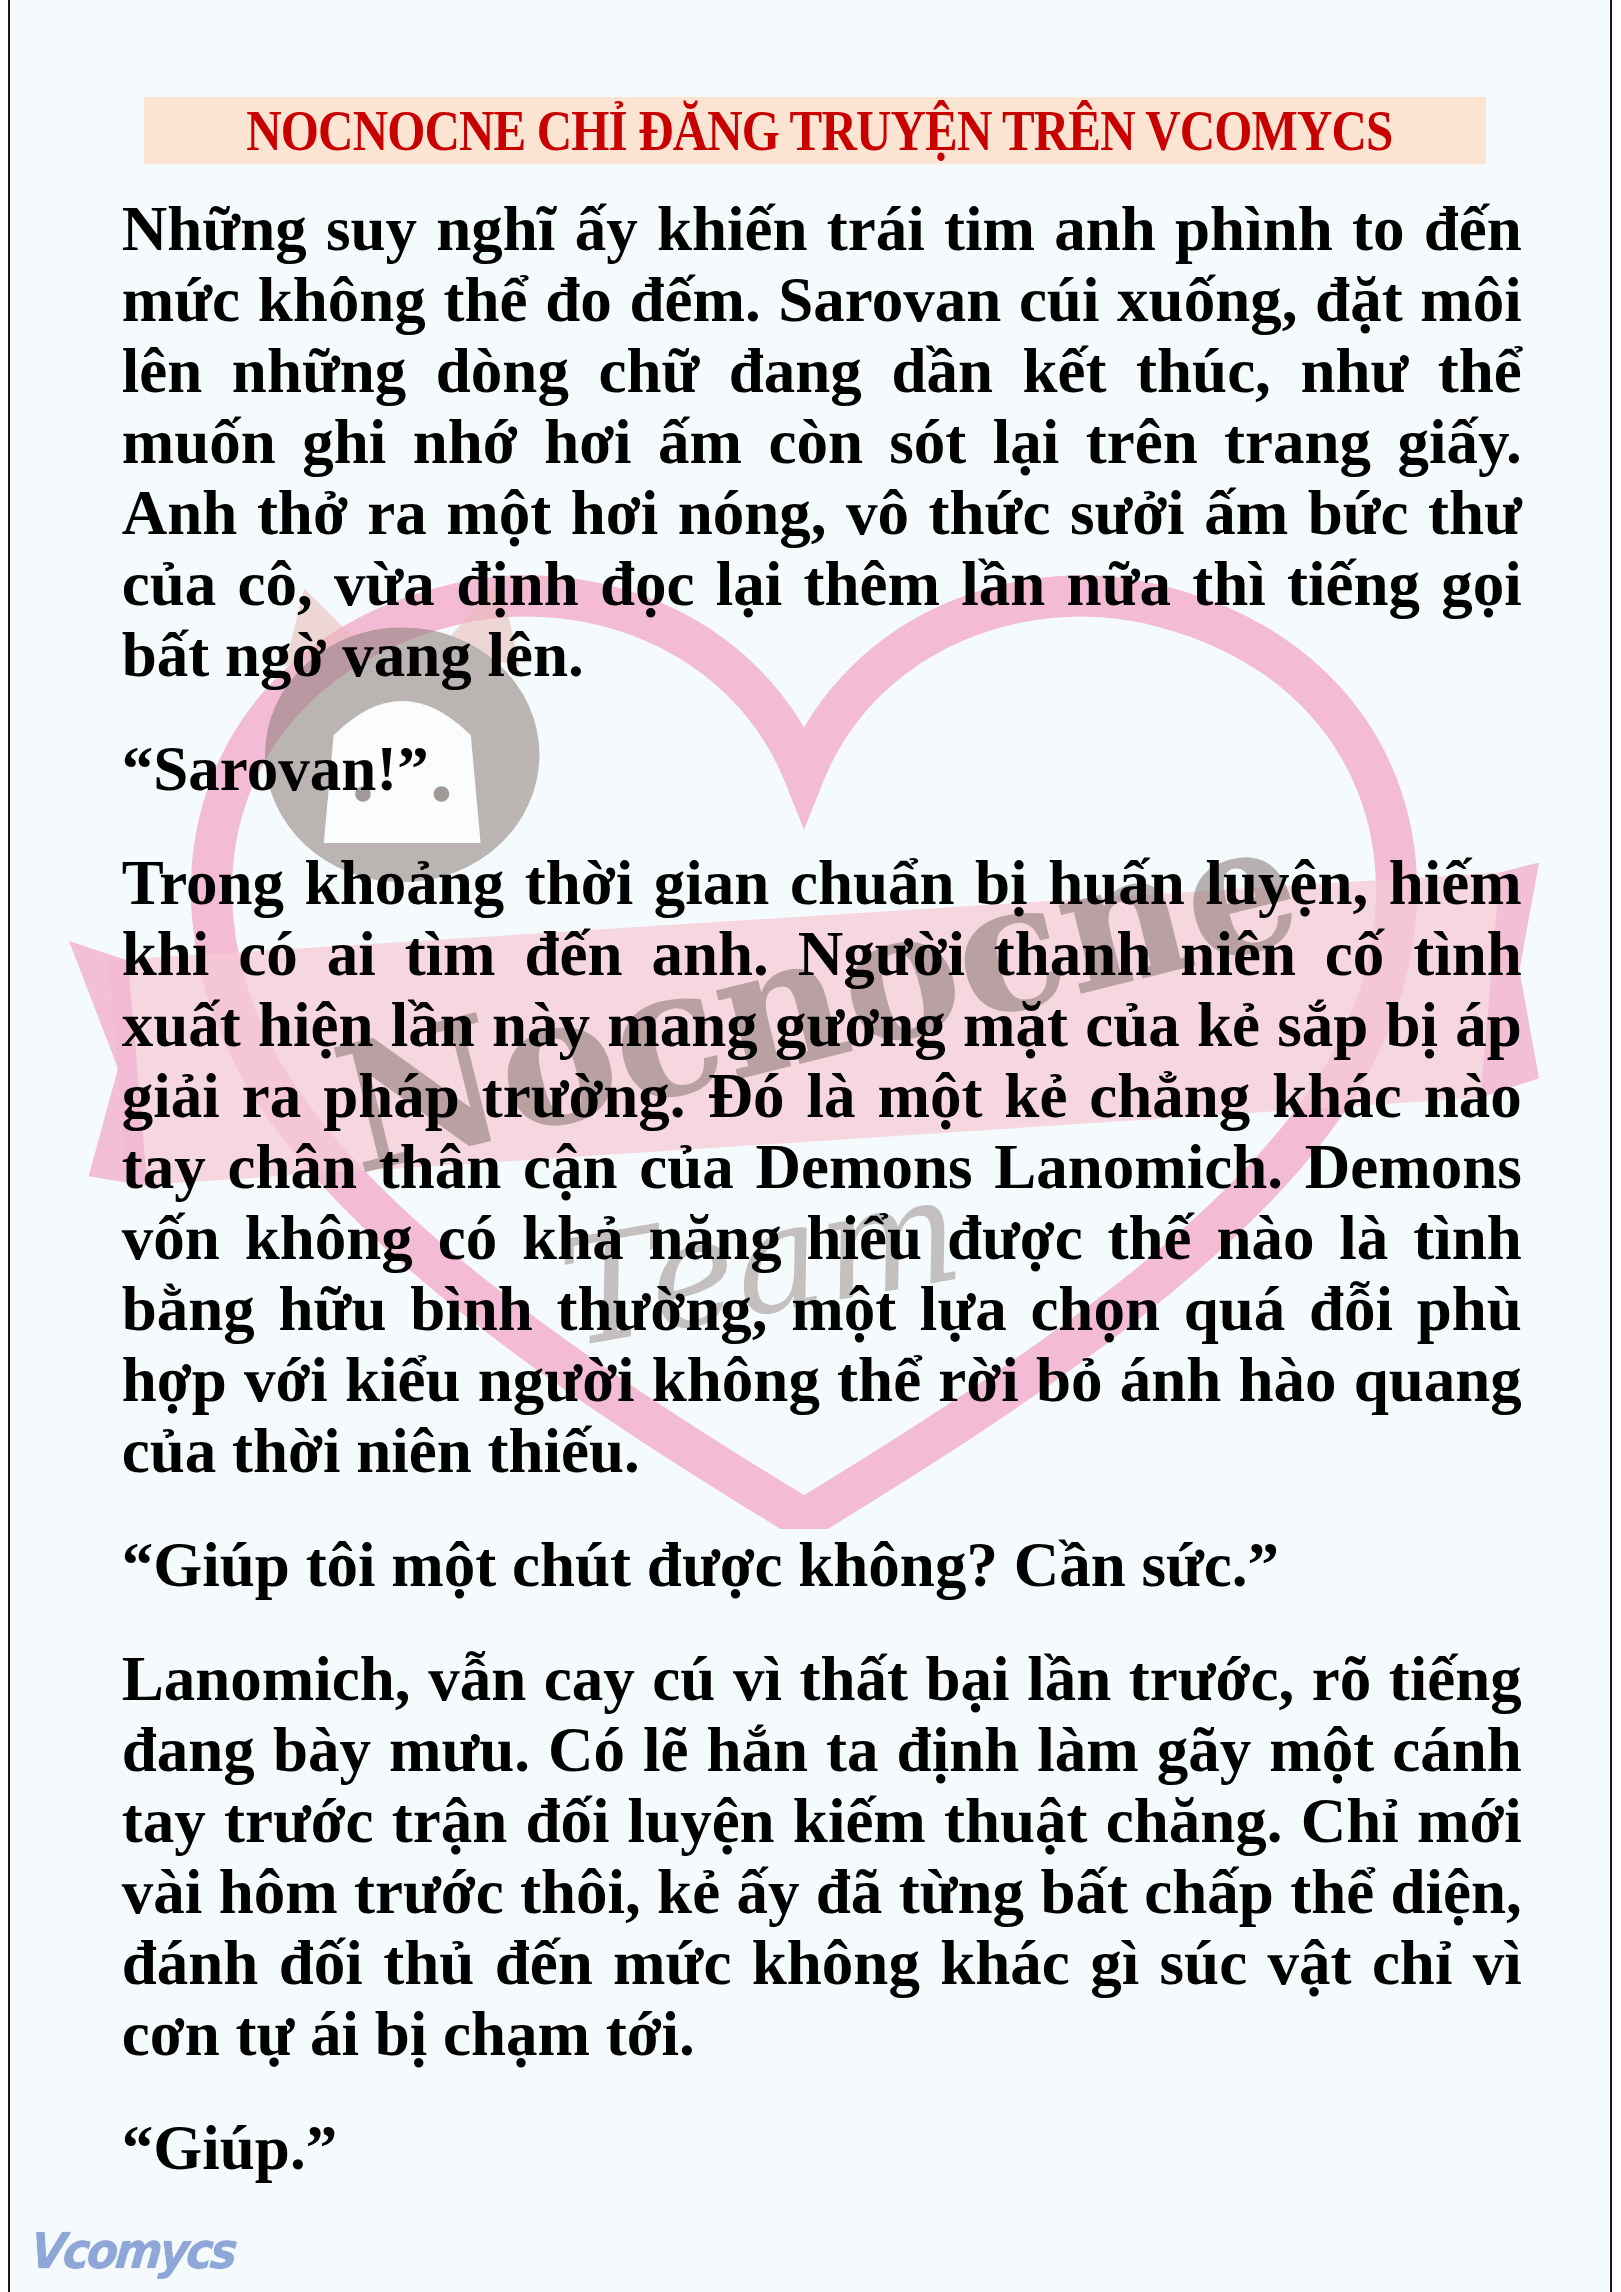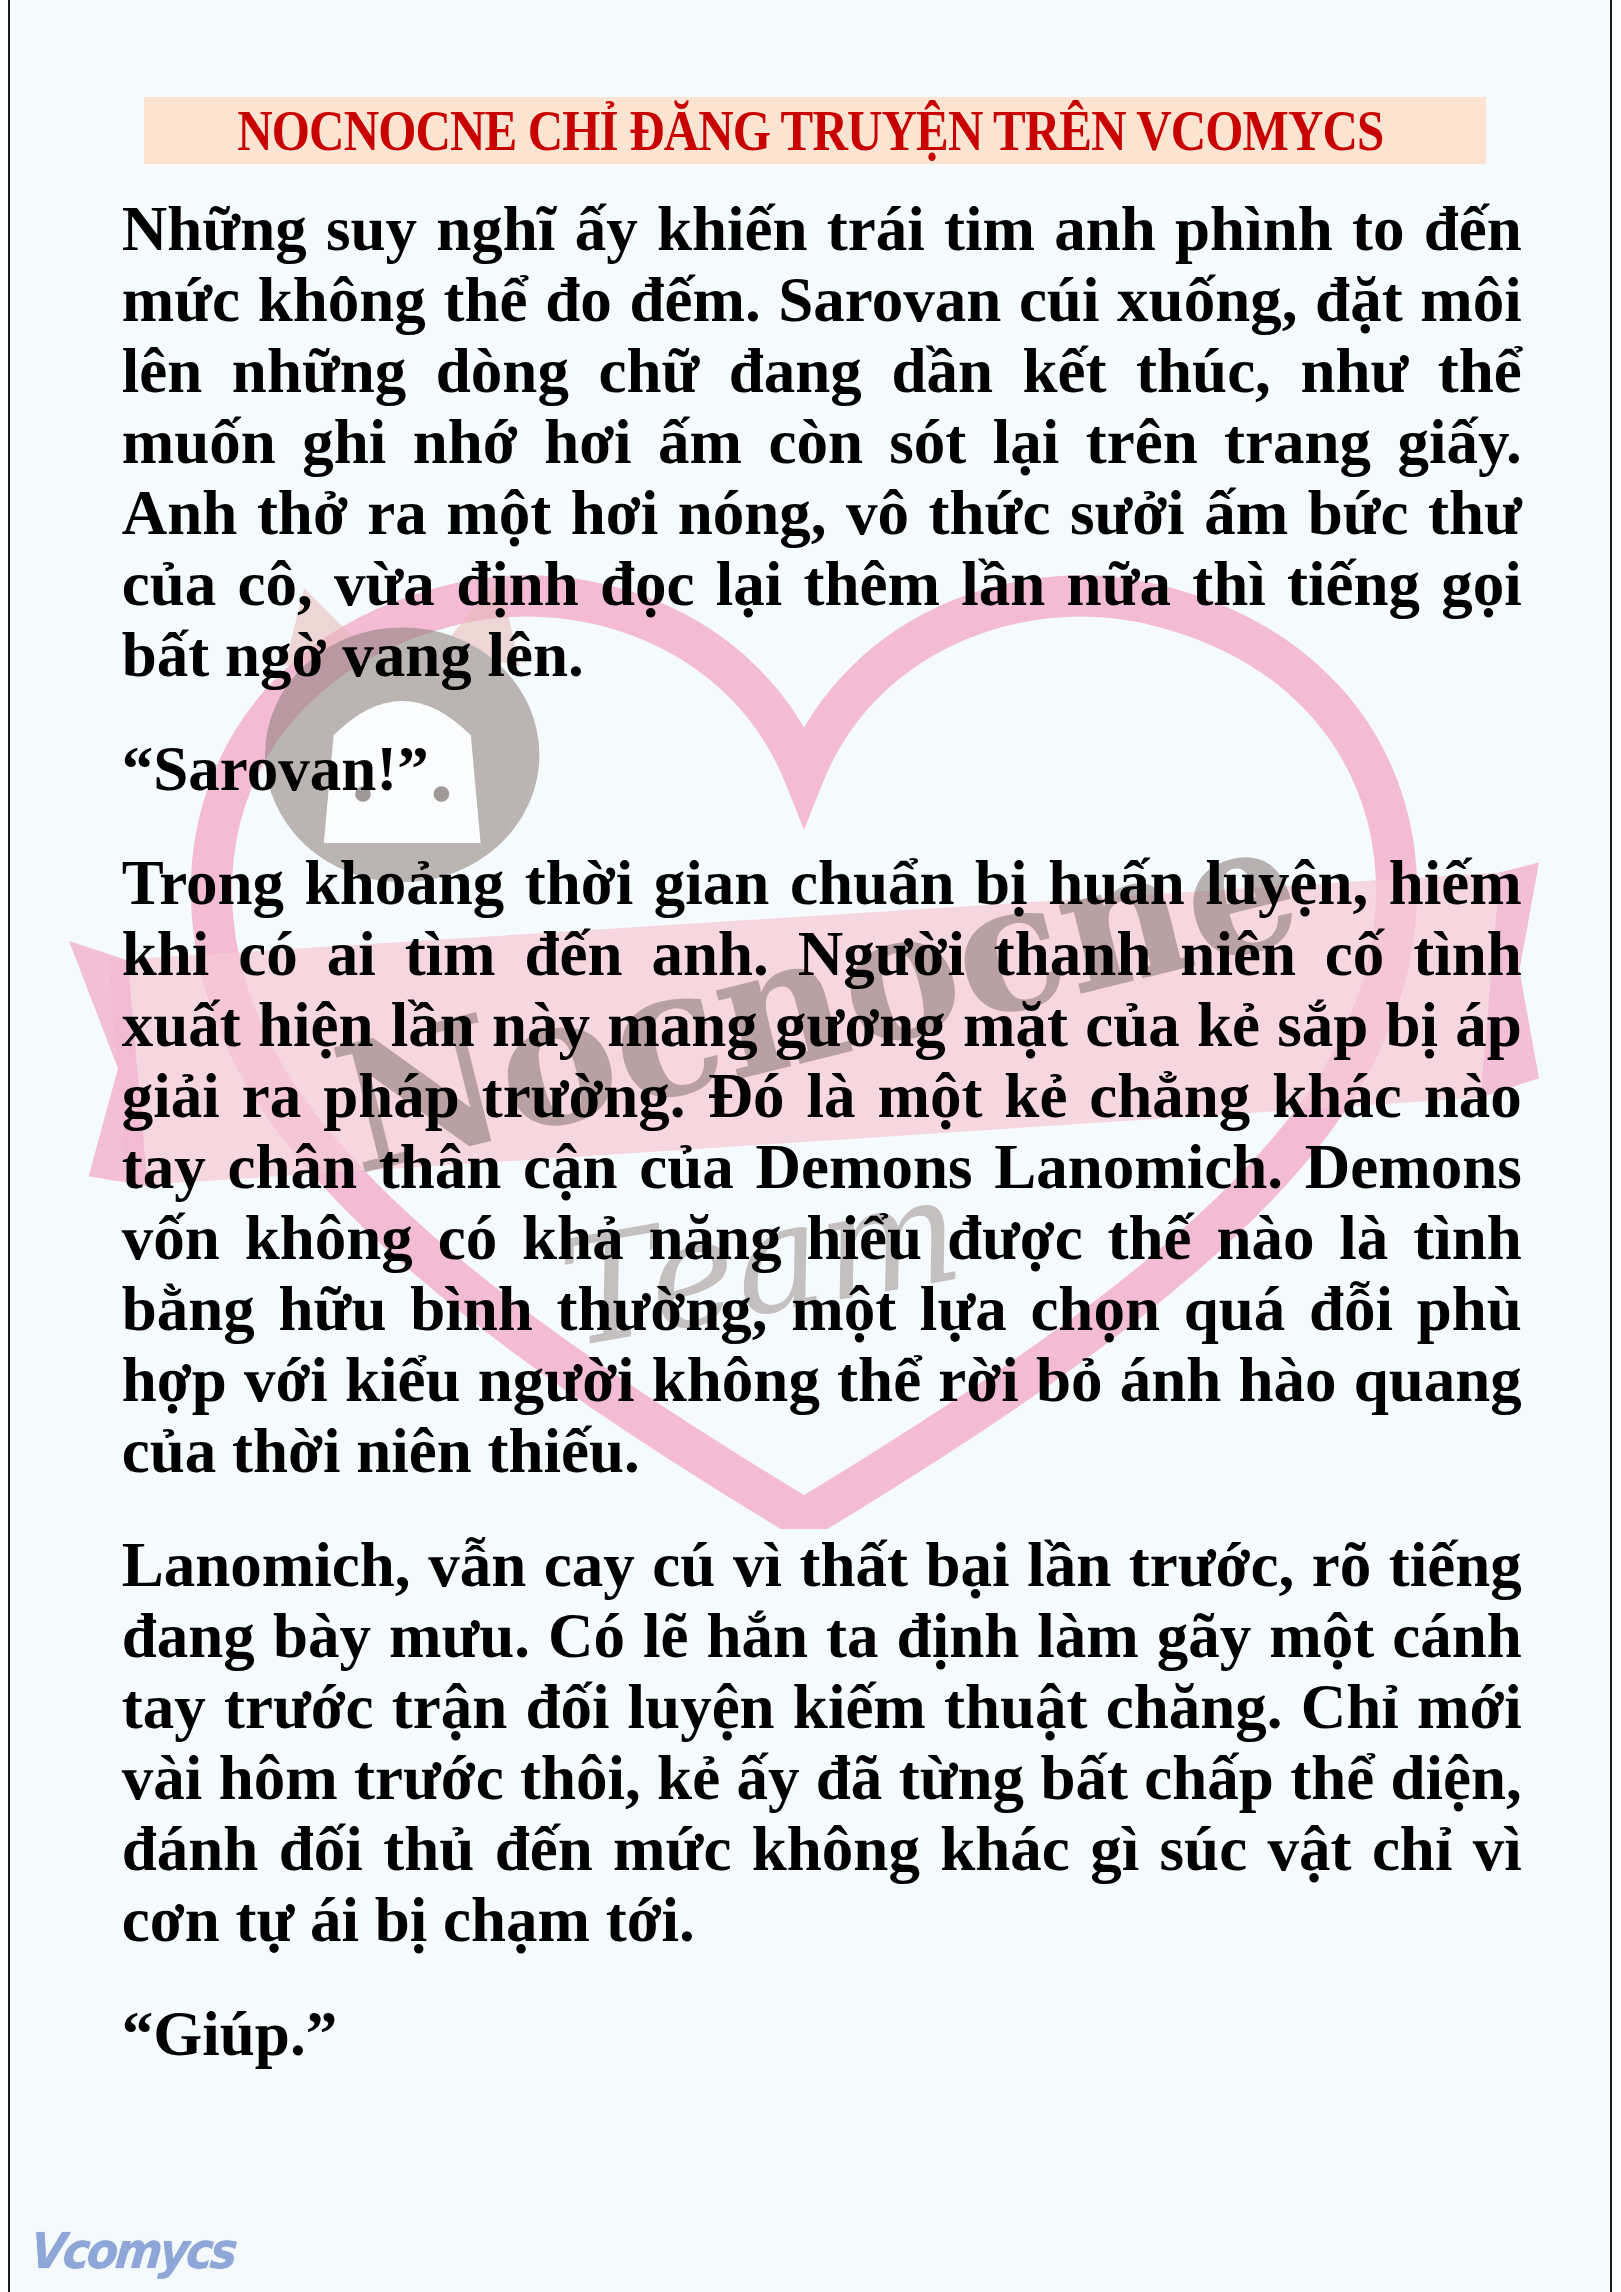--- a/index.html
+++ b/index.html
@@ -37,21 +37,21 @@
     }
     .title-banner {
       position: absolute;
       left: 134px;
       top: 97px;
       width: 1342px;
       height: 67px;
       background: #fbe4d2;
       display: flex;
       align-items: center;
-      justify-content: flex-start;
+      justify-content: flex-end;
     }
     .title-text {
       color: #c80000;
       font-family: "Liberation Serif", "DejaVu Serif", serif;
       font-weight: bold;
       font-size: 57px;
       letter-spacing: -1px;
       white-space: nowrap;
       transform: scaleX(0.86);
       line-height: 1;
@@ -128,20 +128,21 @@
   </svg>
 
   <div class="title-banner">
     <span class="title-text">NOCNOCNE CHỈ ĐĂNG TRUYỆN TRÊN VCOMYCS</span>
   </div>
 
   <div class="content">
     <p class="para">Những suy nghĩ ấy khiến trái tim anh phình to đến mức không thể đo đếm. Sarovan cúi xuống, đặt môi lên những dòng chữ đang dần kết thúc, như thể muốn ghi nhớ hơi ấm còn sót lại trên trang giấy. Anh thở ra một hơi nóng, vô thức sưởi ấm bức thư của cô, vừa định đọc lại thêm lần nữa thì tiếng gọi bất ngờ vang lên.</p>
     <p class="para dialogue">“Sarovan!”</p>
     <p class="para">Trong khoảng thời gian chuẩn bị huấn luyện, hiếm khi có ai tìm đến anh. Người thanh niên cố tình xuất hiện lần này mang gương mặt của kẻ sắp bị áp giải ra pháp trường. Đó là một kẻ chẳng khác nào tay chân thân cận của Demons Lanomich. Demons vốn không có khả năng hiểu được thế nào là tình bằng hữu bình thường, một lựa chọn quá đỗi phù hợp với kiểu người không thể rời bỏ ánh hào quang của thời niên thiếu.</p>
+    <p class="para dialogue">“Giúp tôi một chút được không? Cần sức.”</p>
     <p class="para">Lanomich, vẫn cay cú vì thất bại lần trước, rõ tiếng đang bày mưu. Có lẽ hắn ta định làm gãy một cánh tay trước trận đối luyện kiếm thuật chăng. Chỉ mới vài hôm trước thôi, kẻ ấy đã từng bất chấp thể diện, đánh đối thủ đến mức không khác gì súc vật chỉ vì cơn tự ái bị chạm tới.</p>
     <p class="para dialogue">“Giúp.”</p>
   </div>
 
   <div class="logo">
     <div class="logo-text">Vcomycs</div>
   </div>
 
 </div>
 

